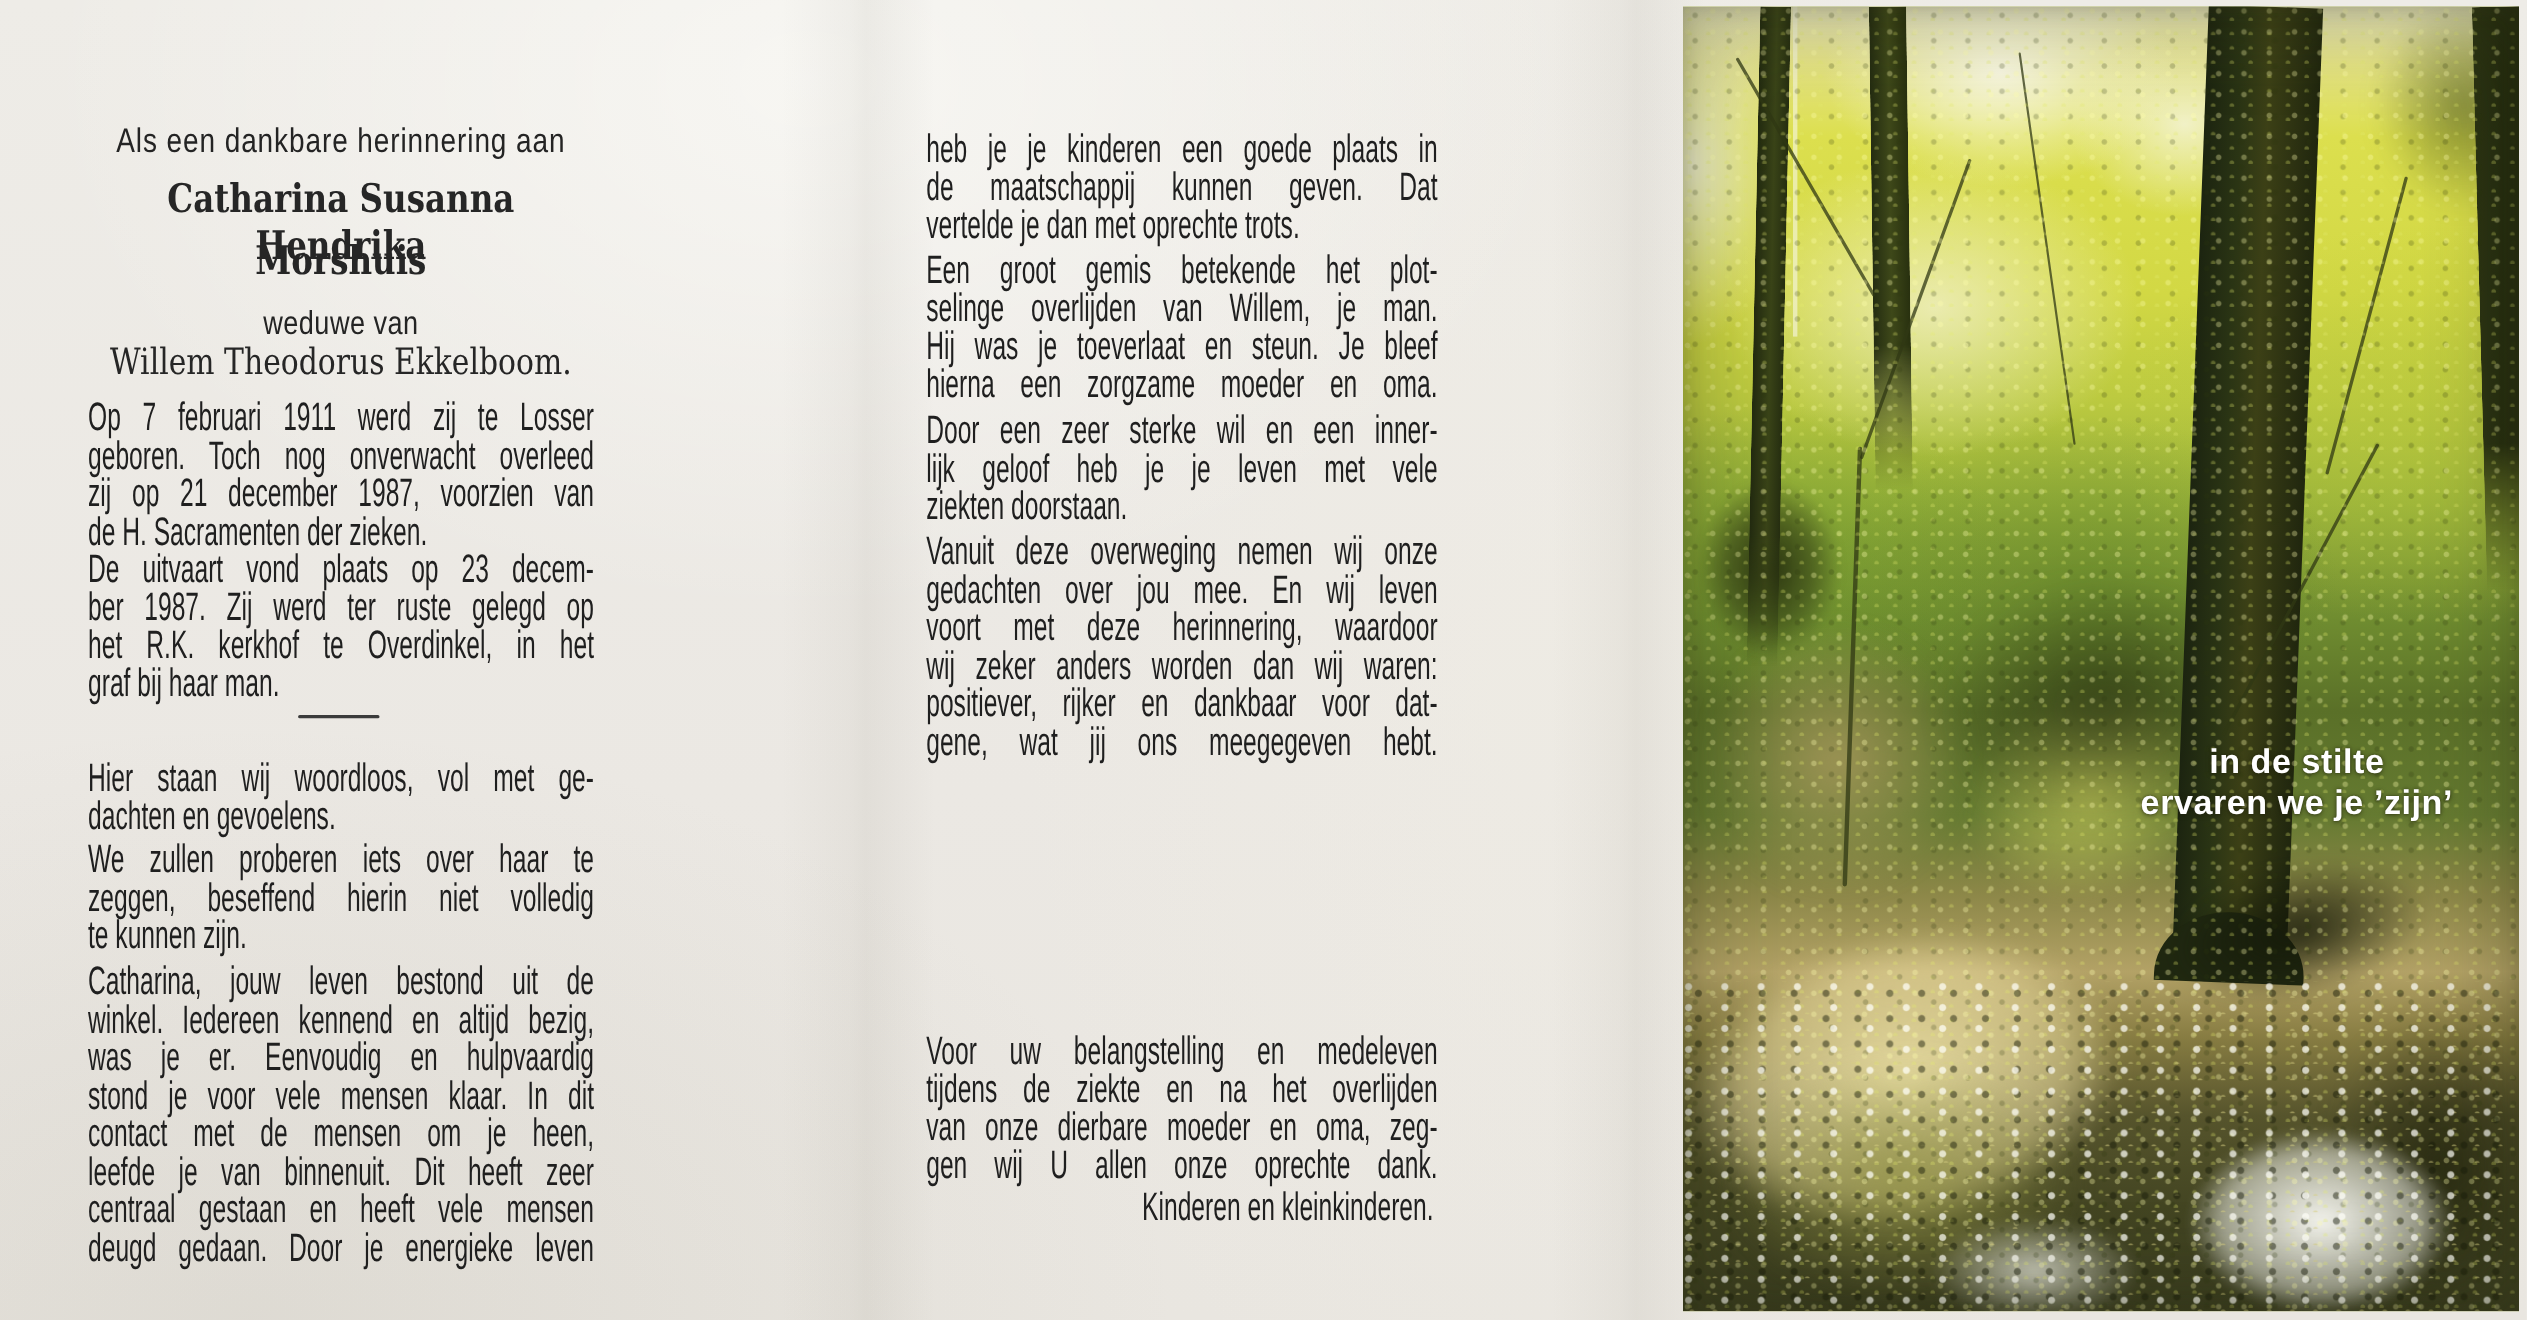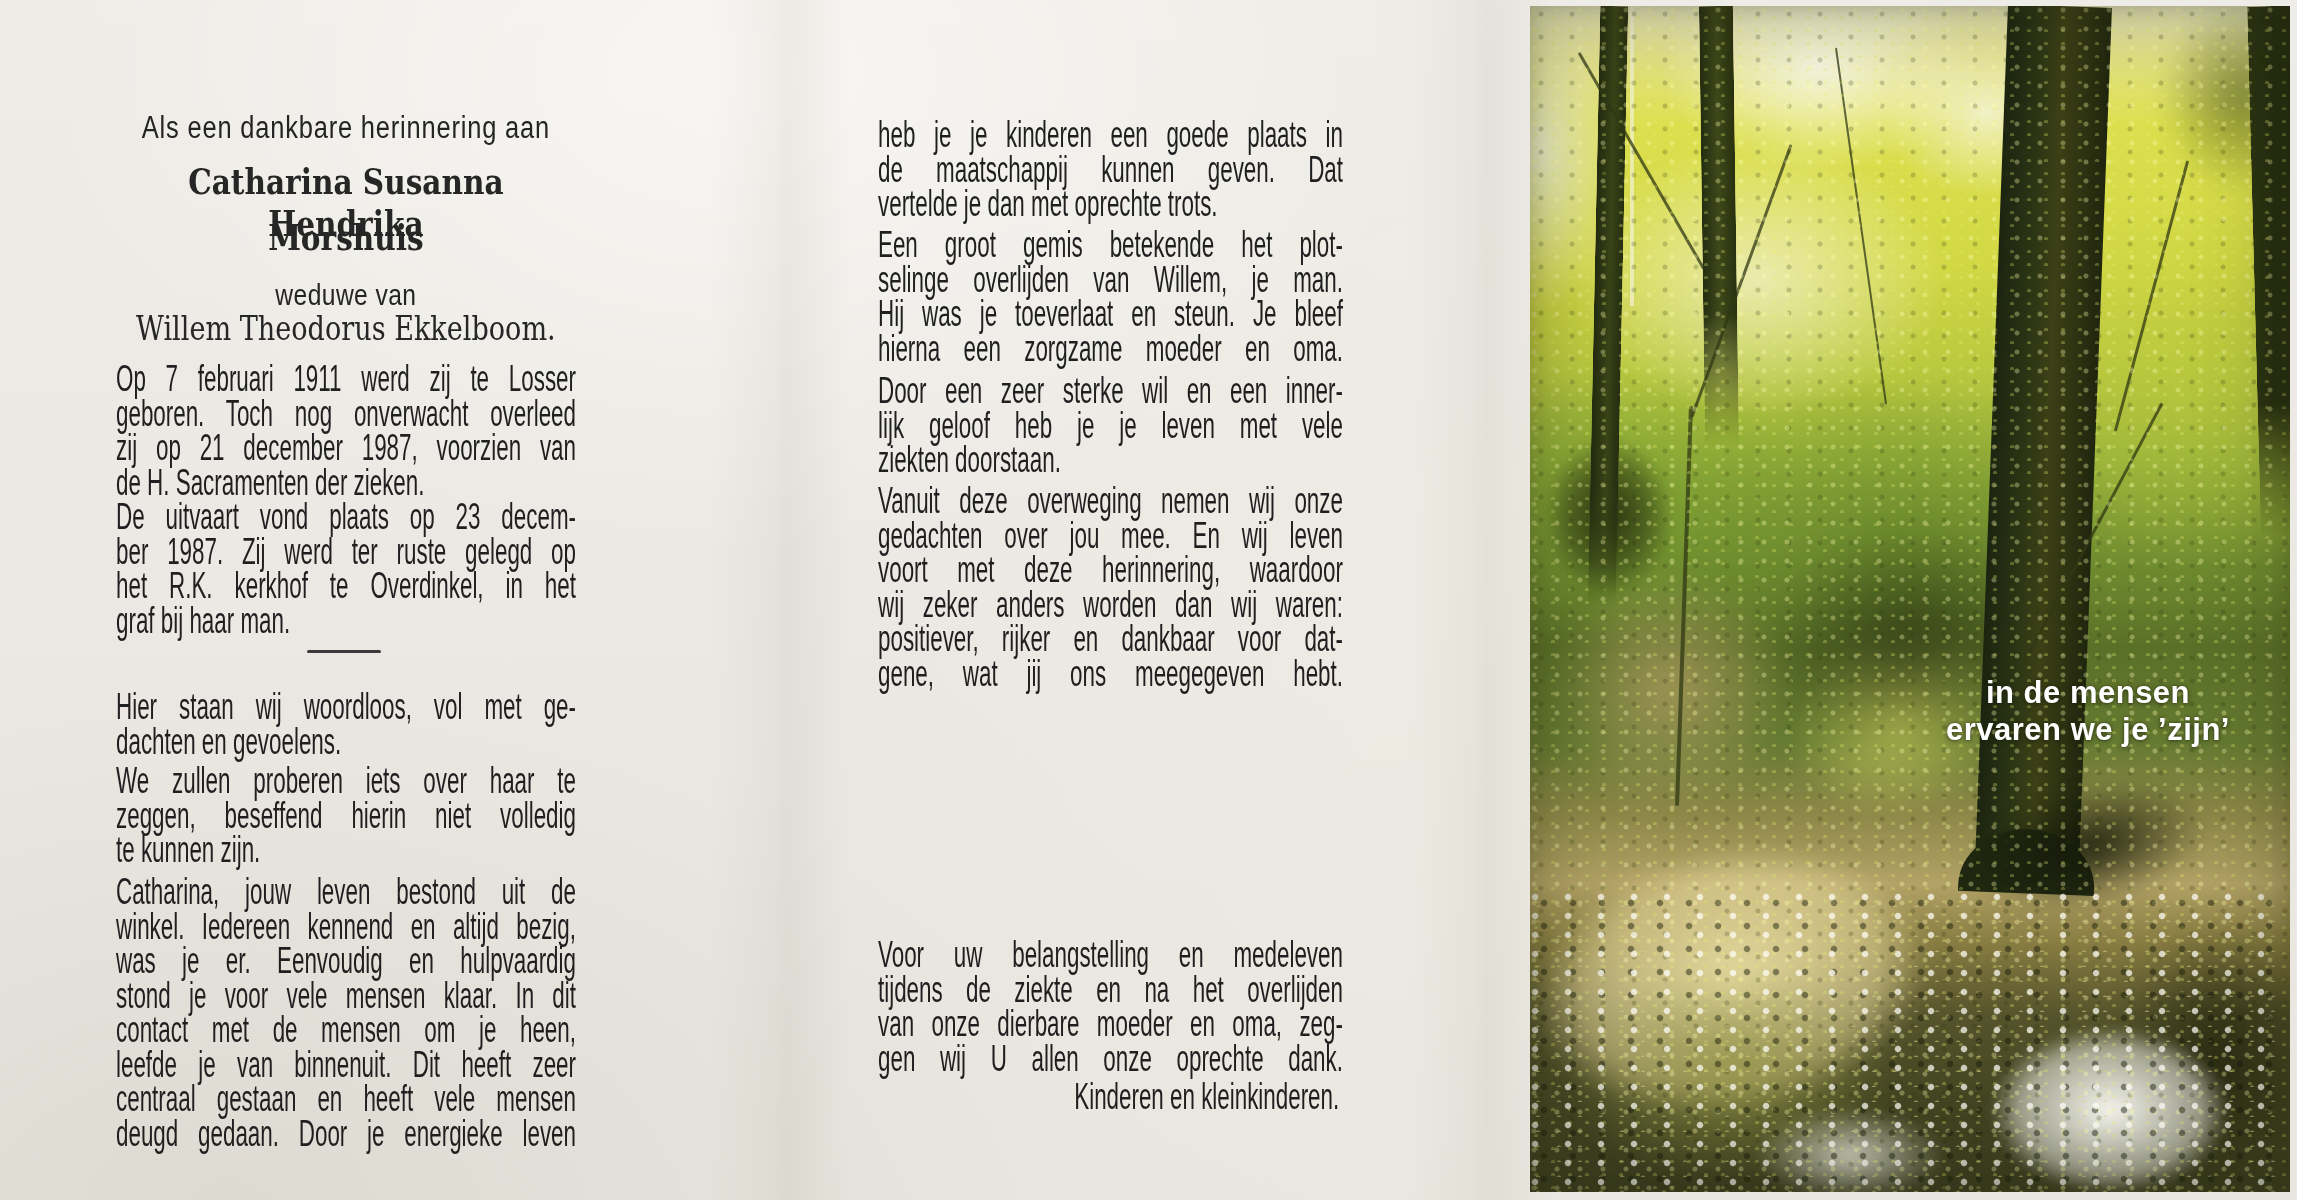--- a/index.html
+++ b/index.html
@@ -18,21 +18,21 @@
       linear-gradient(180deg,#eeece7 0%, #ebe8e3 60%, #e9e6e0 100%);
   }
   .fold {
     position:absolute; top:0; height:1200px; width:140px;
     background:linear-gradient(90deg, transparent 0%, rgba(125,120,105,.06) 45%, rgba(125,120,105,.09) 55%, transparent 100%);
   }
   .fold.f1 { left:710px; }
   .fold.f2 { left:1410px; }
 
   
-  .col { position:absolute; top:0; height:1200px;margin-left:36px; }
+  .col { position:absolute; top:0; height:1200px; }
   .col-left   { left:80px;  width:460px; }
   .col-middle { left:842px; width:466px; }
 
   .headwrap {
     position:absolute; left:0; top:0; width:560px; height:360px;
     transform:scaleX(0.821); transform-origin:top left;
   }
   .bodywrap {
     position:absolute; left:0; top:0; width:740px; height:1200px;
     transform:scaleX(0.6216); transform-origin:top left;
@@ -285,17 +285,17 @@
     <div class="tw tw5"></div>
     <div class="tw tw6"></div>
     <div class="ph-baseC"></div>
     <div class="ph-dbr"></div>
     <div class="ph-refl"></div>
     <div class="ph-refl2"></div>
     <div class="ph-speckle"></div>
     <div class="ph-speckle-b"></div>
     <div class="ph-vig"></div>
     <div class="quote">
-        <div class="jl">in de mensen</div>
+        <div class="jl">in de stilte</div>
         <div class="jl">ervaren we je ’zijn’</div>
       </div>
   </div>
 </div>
 
 </body></html>

